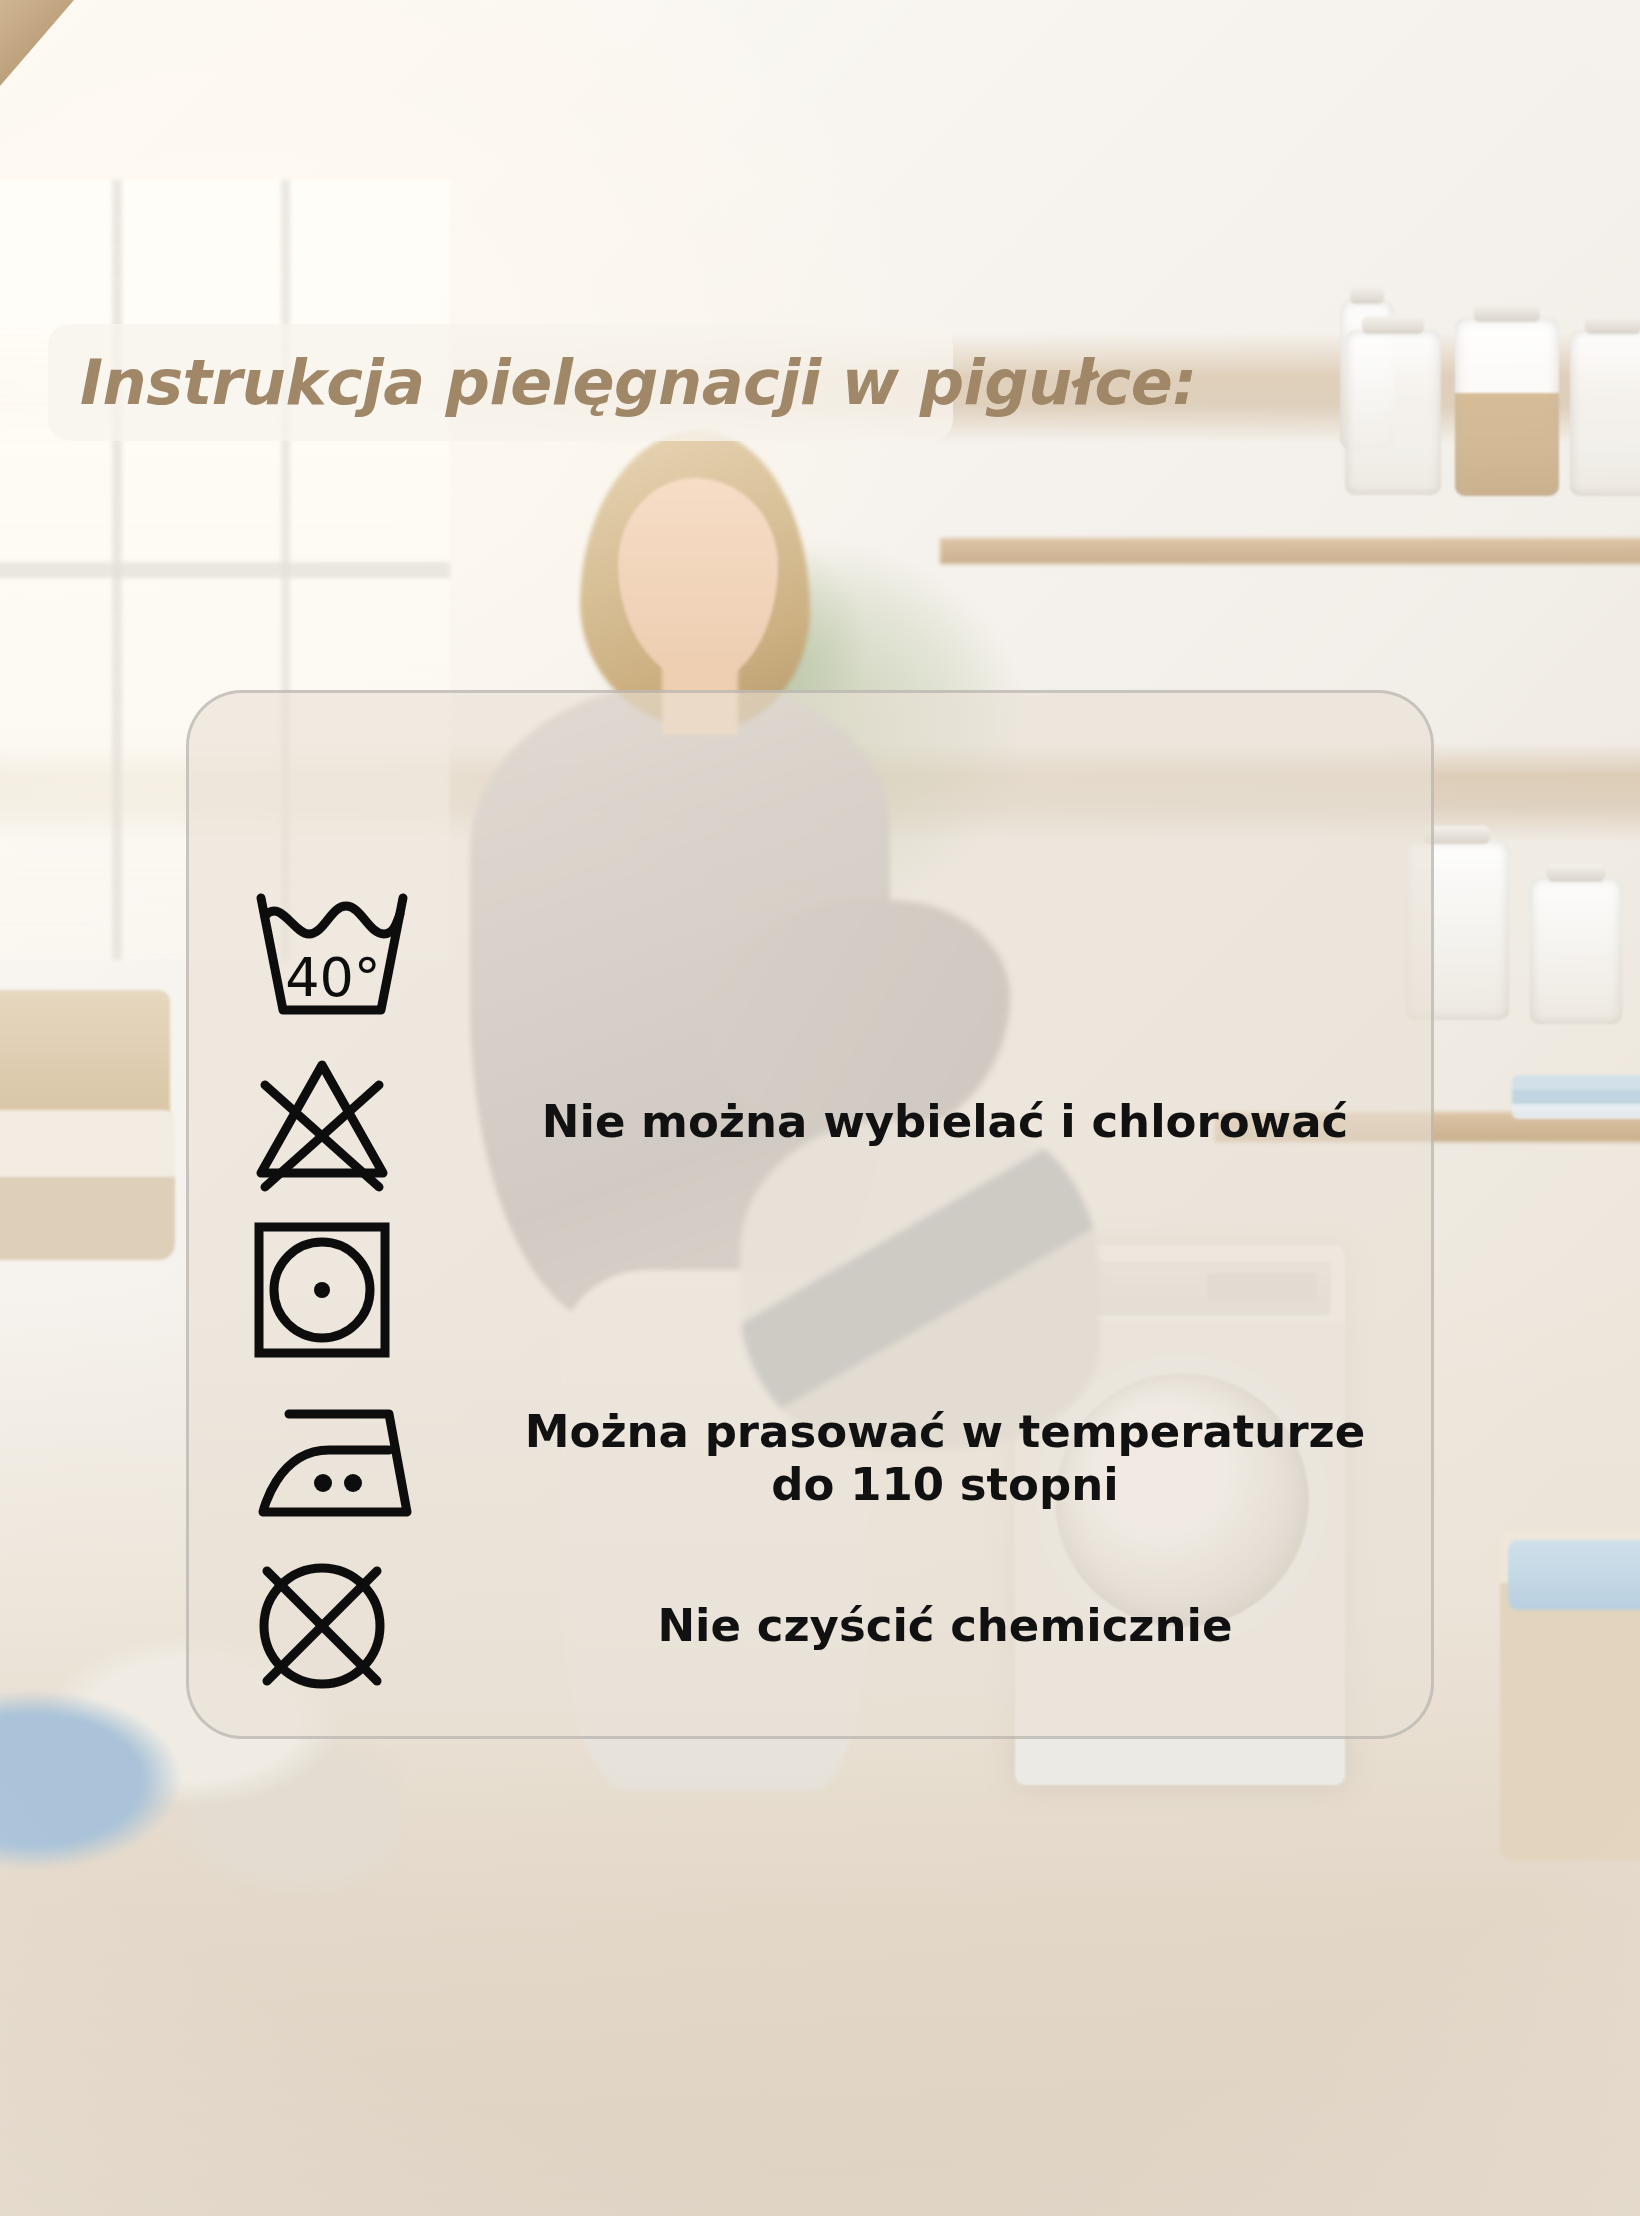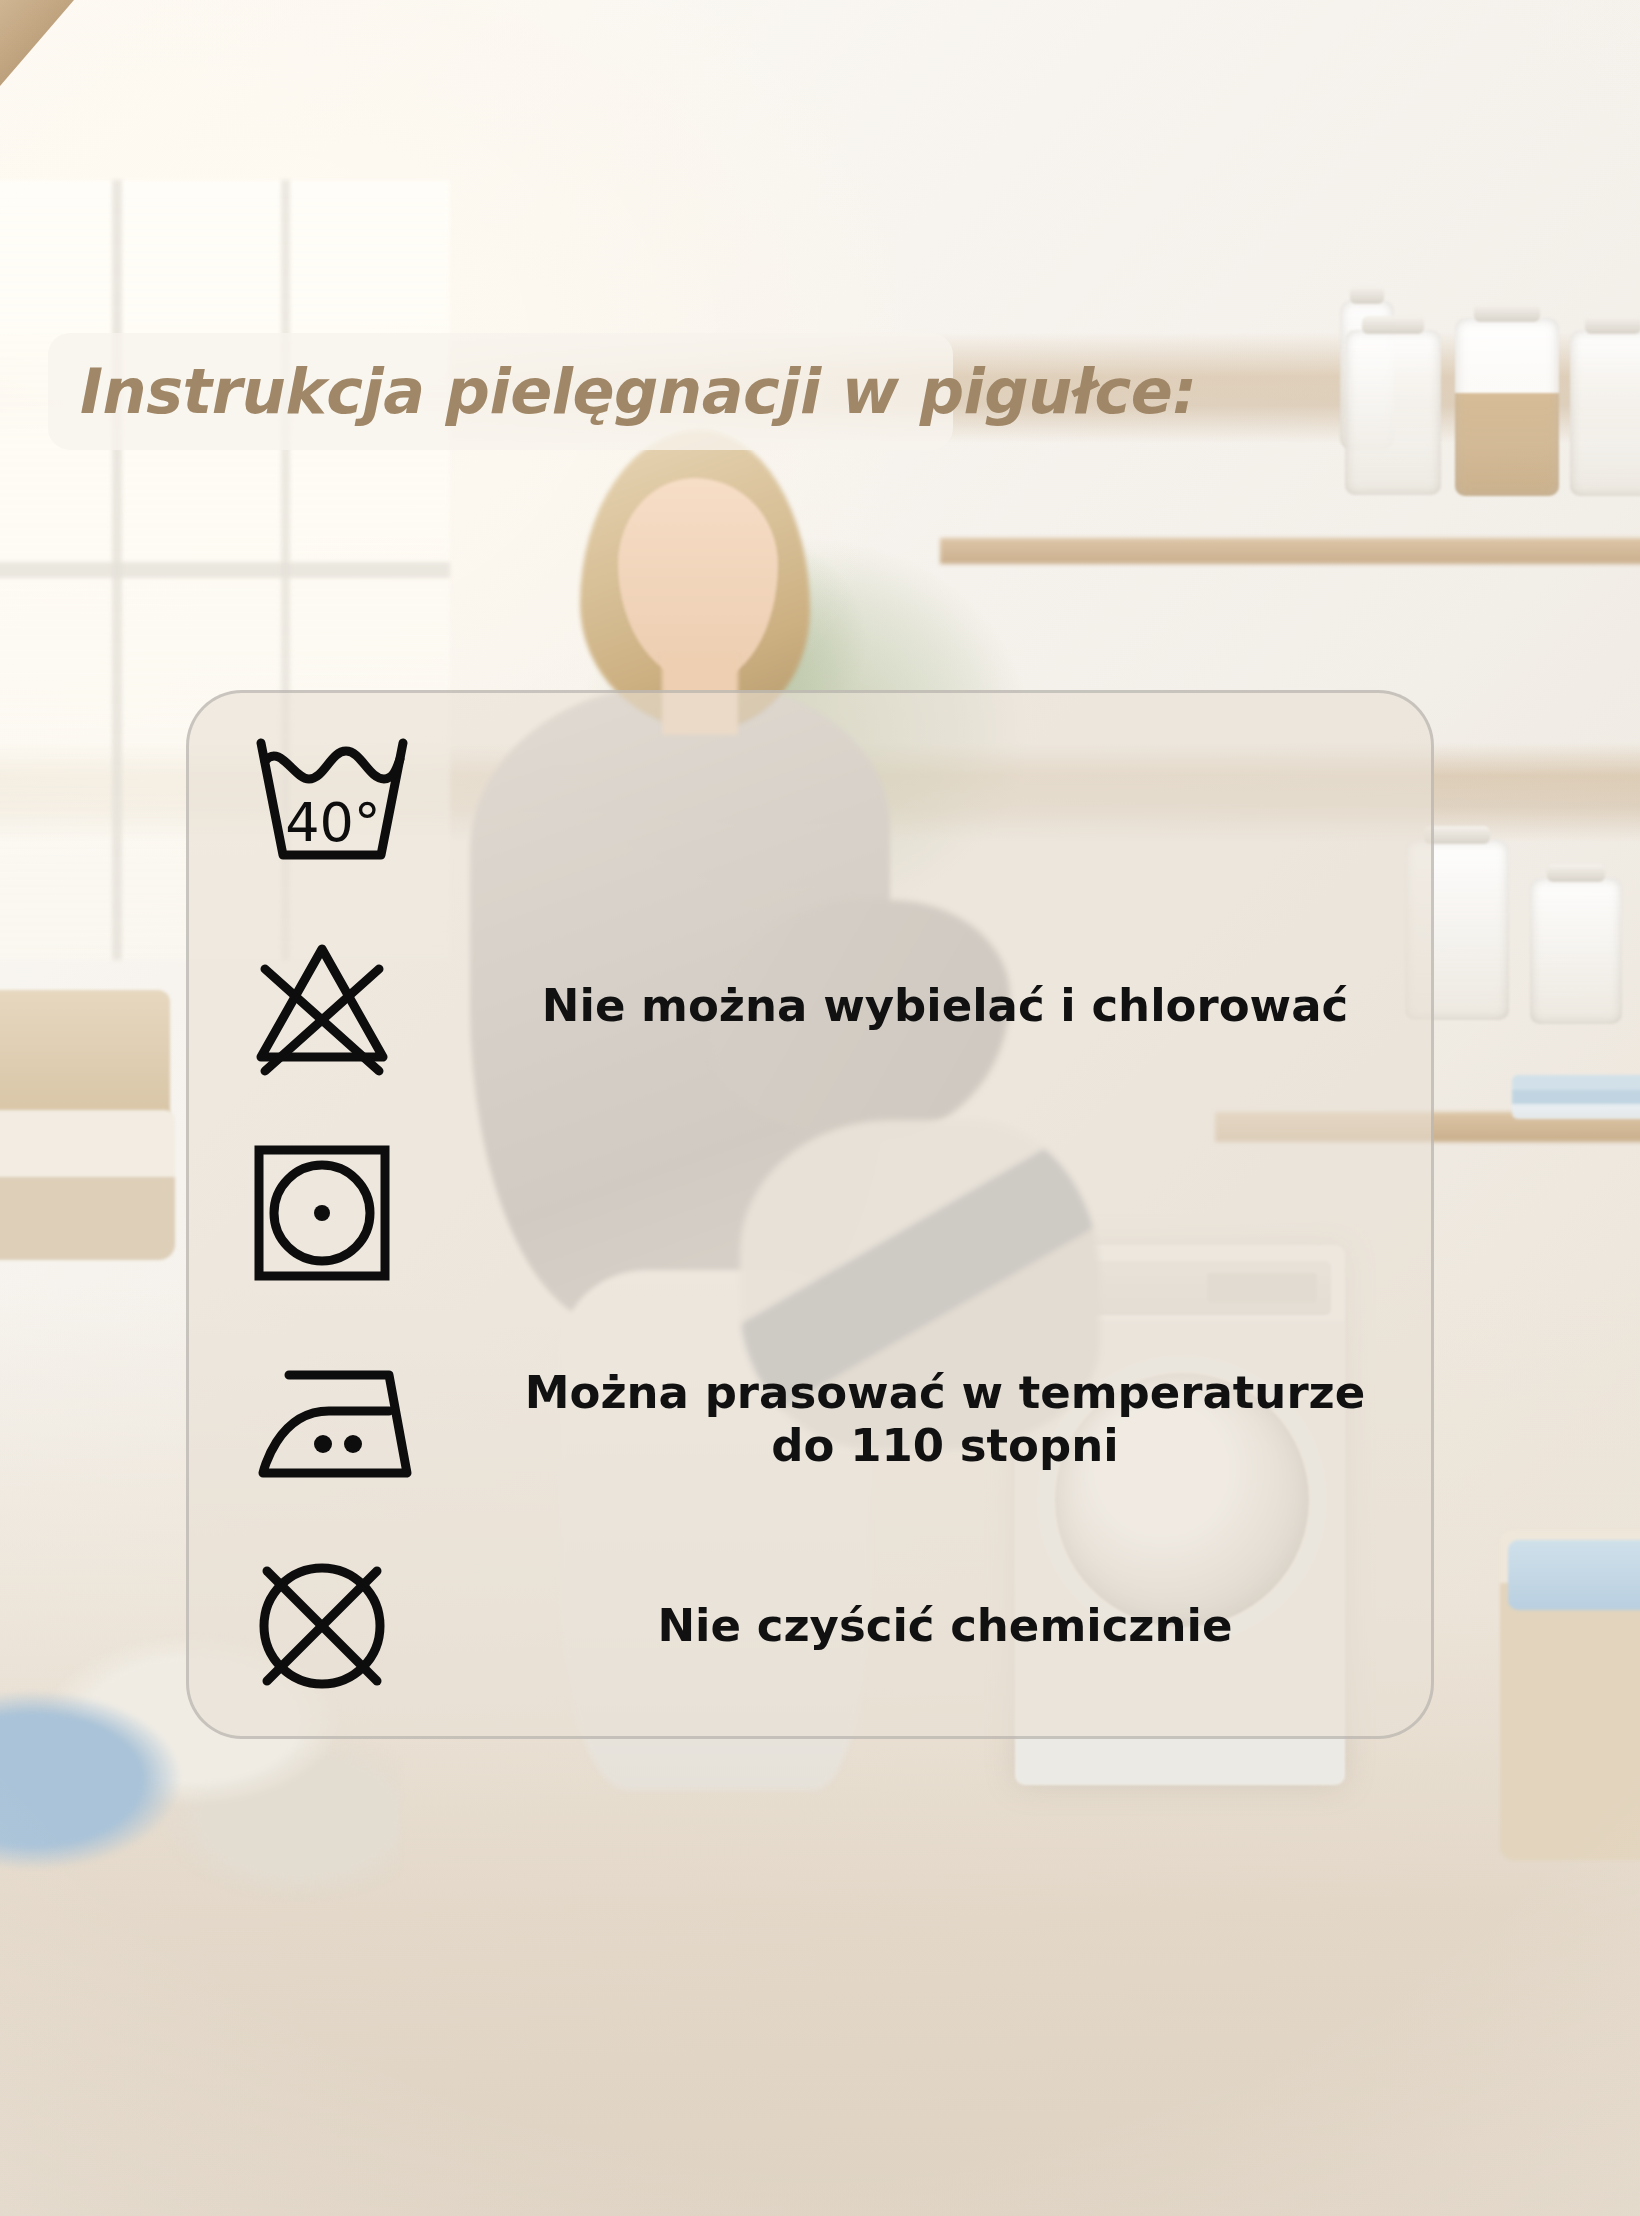--- a/index.html
+++ b/index.html
@@ -211,21 +211,21 @@
   .vignette {
     position: absolute; inset: 0;
     background: radial-gradient(120% 95% at 50% 45%, rgba(255,255,255,0) 55%, rgba(250,247,242,0.55) 100%);
     pointer-events: none;
   }
 
   
   .title-plate {
     position: absolute;
     left: 48px;
-    top: 333px;
+    top: 324px;
     width: 905px;
     height: 117px;
     background: rgba(247,243,237,0.78);
     border-radius: 22px;
     display: flex;
     align-items: center;
     padding-left: 32px;
   }
   .title-text {
     font-family: "DejaVu Sans", sans-serif;
@@ -247,21 +247,21 @@
     background: rgba(232,224,213,0.62);
     border: 3px solid rgba(168,166,162,0.55);
     border-radius: 56px;
   }
 
   .rows {
     position: absolute;
     inset: 0;
     display: flex;
     flex-direction: column;
-    justify-content: space-between;
+    justify-content: flex-end;
     padding: 22px 40px 26px 40px;
   }
 
   .row {
     display: flex;
     align-items: center;
     min-height: 168px;
   }
 
   .icon-cell {

